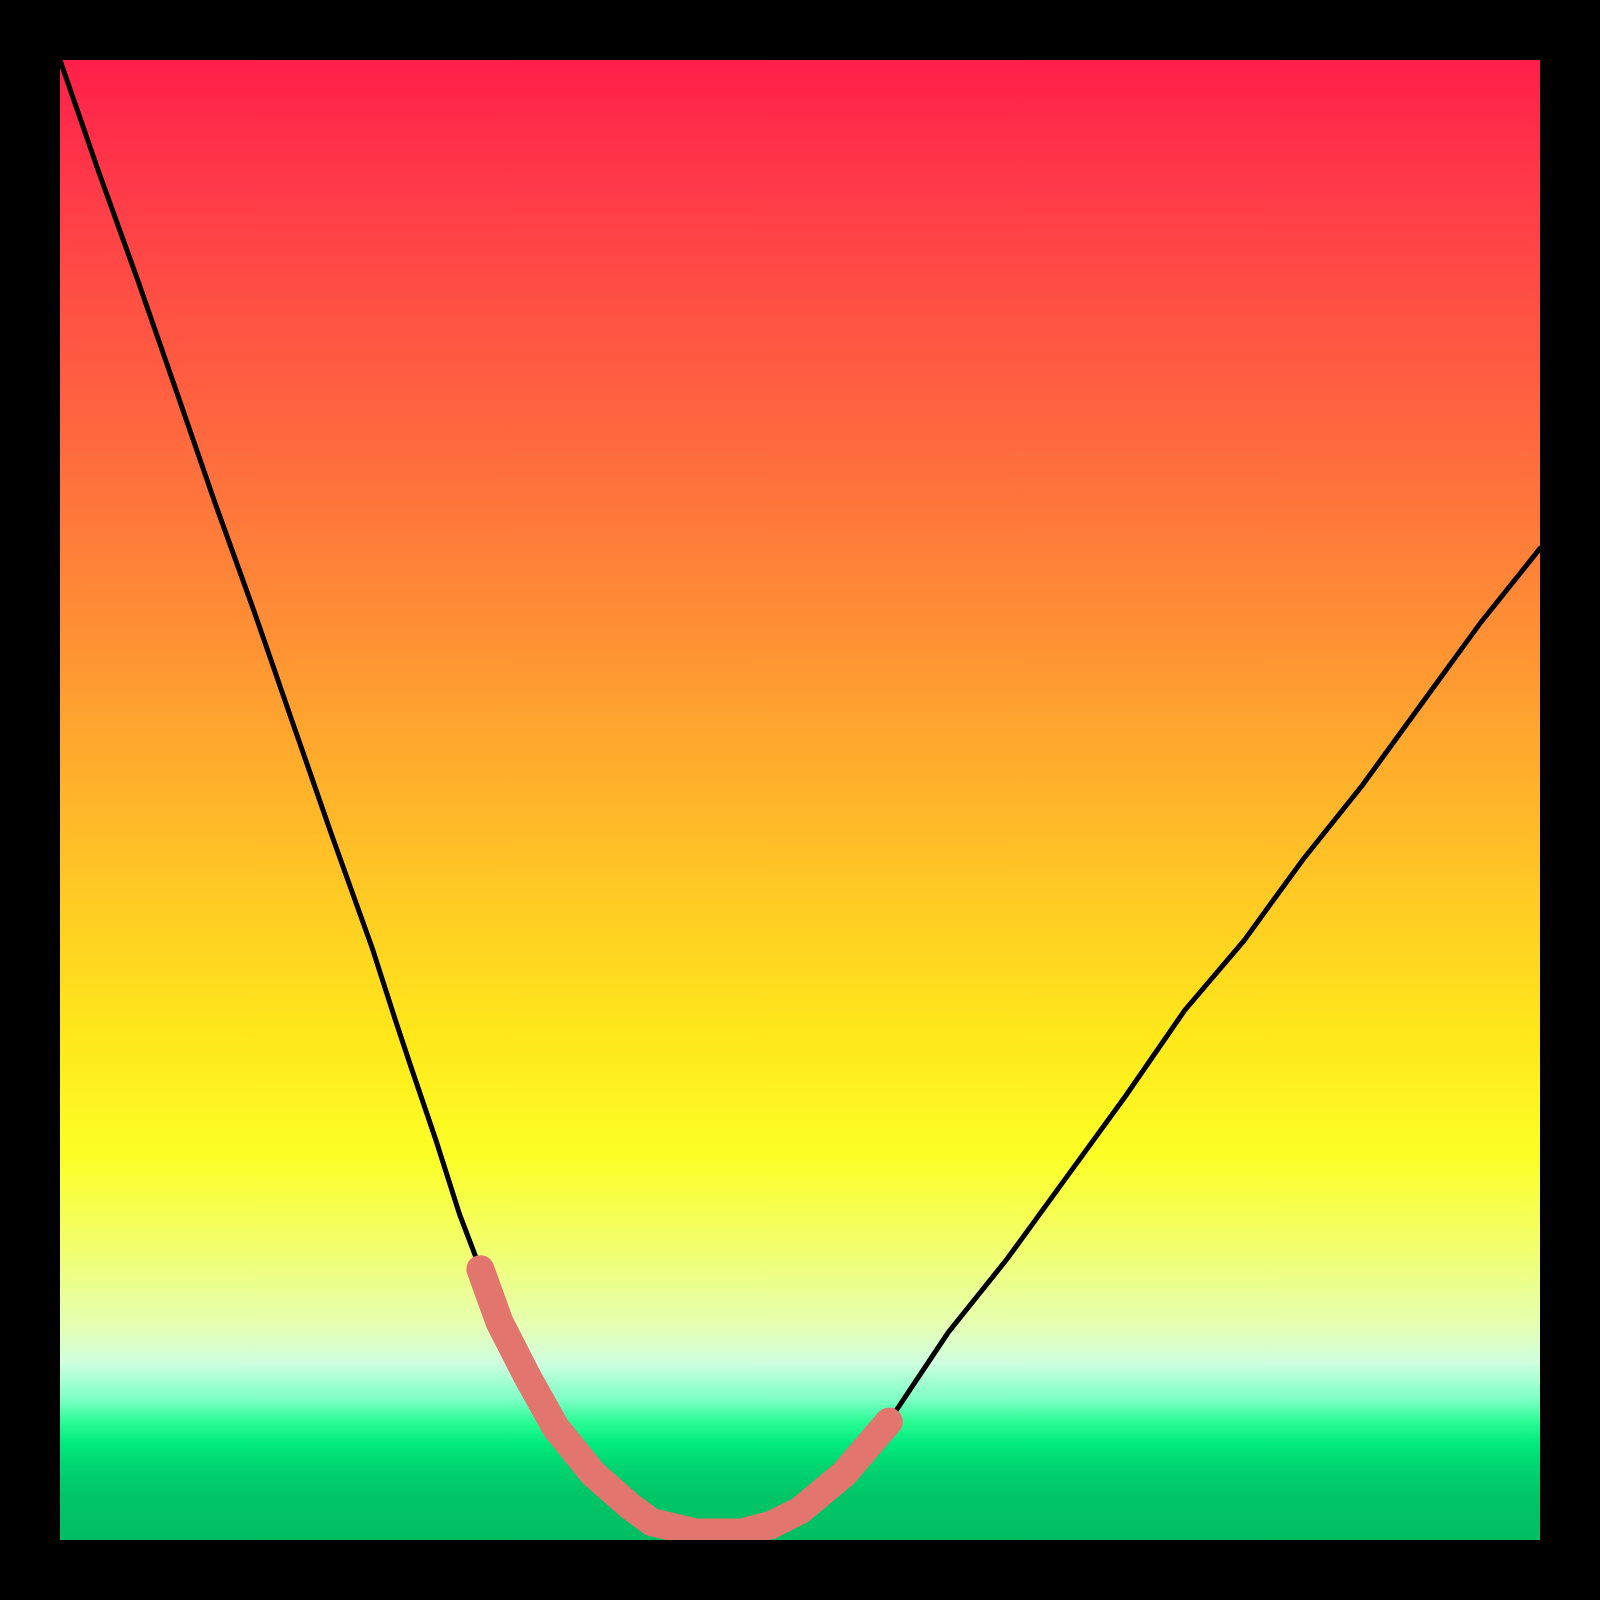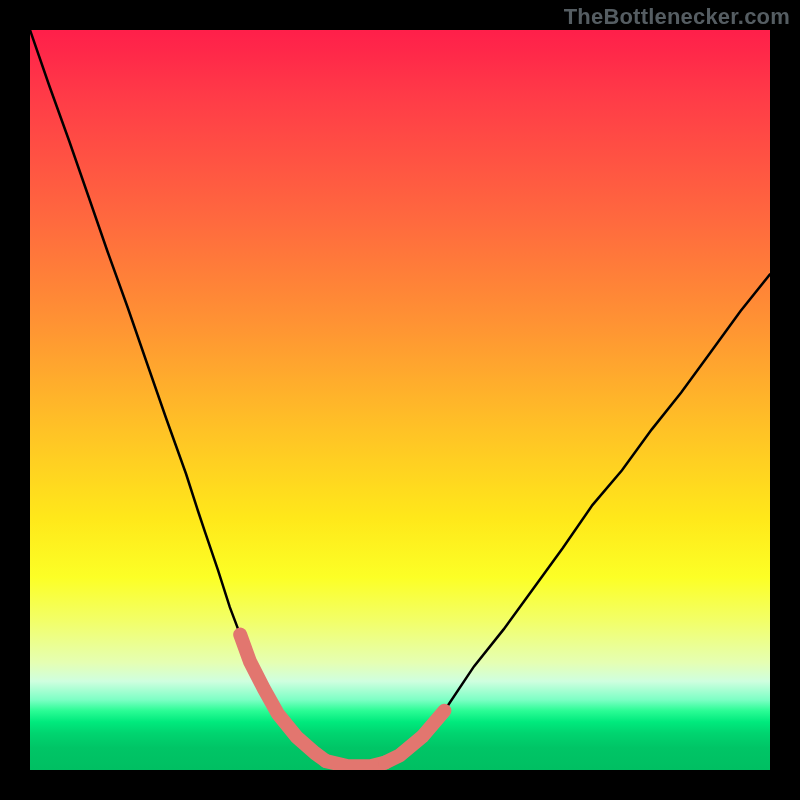--- a/index.html
+++ b/index.html
@@ -76,21 +76,20 @@
     stroke-width: 14;
     stroke-linecap: round;
     stroke-linejoin: round;
   }
 </style>
 </head>
 <body>
 
 <div class="frame">
 
-  <div class="watermark">TheBottlenecker.com</div>
 
   <div class="plot-area">
     <div class="gradient"></div>
 
     <svg class="curves" viewBox="0 0 740 740" preserveAspectRatio="none">
 
       <path id="main-curve" class="curve-main" d="M0.0 0.0 L19.2 55.5 L39.2 111.0 L58.5 166.5 L77.7 222.0 L97.7 277.5 L116.9 333.0 L136.2 388.5 L156.1 444.0 L168.0 481.0 L175.4 503.2 L188.0 540.2 L199.8 577.2 L210.2 604.6 L219.8 631.2 L233.8 658.6 L247.9 683.8 L266.4 706.7 L284.9 723.0 L296.0 731.1 L318.2 736.3 L340.4 736.3 L355.2 732.6 L370.0 725.2 L392.2 706.7 L414.4 680.8 L444.0 636.4 L473.6 599.4 L503.2 558.7 L532.8 518.0 L562.4 475.1 L592.0 440.3 L621.6 399.6 L651.2 362.6 L680.8 321.9 L710.4 281.2 L740.0 244.2 "></path>
 
       <path id="marker-left" class="marker" d="M210.2 604.6 L219.8 631.2 L233.8 658.6 L247.9 683.8 L266.4 706.7 L284.9 723.0 L296.0 731.1 "></path>
       <path id="marker-floor" class="marker" d="M296.0 731.1 L318.2 736.3 L340.4 736.3 L355.2 732.6 "></path>

